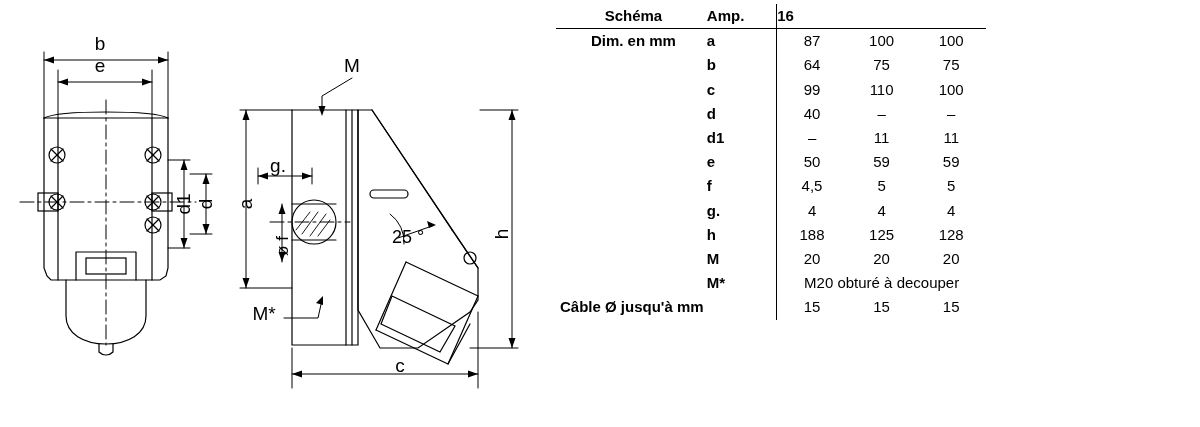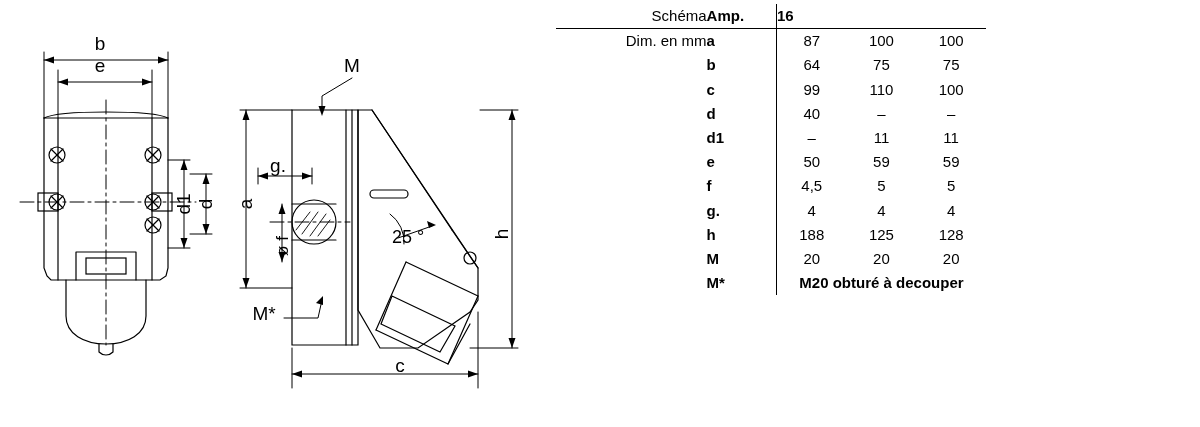--- a/index.html
+++ b/index.html
@@ -48,23 +48,23 @@
   }
   table.spec td {
     padding: 0;
     height: 24.2px;
     line-height: 24.2px;
     vertical-align: middle;
     white-space: nowrap;
   }
   .col-label {
     width: 148px;
-    text-align: right;
+    text-align: center;
     padding-left: 4px !important;
-    font-weight: normal;
+    font-weight: bold;
   }
   .col-sym {
     width: 70px;
     font-weight: bold;
   }
   .col-v {
     width: 70px;
     text-align: center;
   }
   .vline {
@@ -74,21 +74,21 @@
     border-top: 1.6px solid #000;
   }
   .amp-head {
     text-align: left;
     font-weight: bold;
   }
   .wide-center {
     text-align: center;
   }
   .plain {
-    font-weight: bold;
+    font-weight: normal;
   }
   .lbl-left {
     text-align: left;
     padding-left: 4px !important;
     font-weight: bold;
   }
 </style>
 </head>
 <body>
 
@@ -361,17 +361,23 @@
           <td class="col-v vline">20</td>
           <td class="col-v">20</td>
           <td class="col-v">20</td>
         </tr>
         <tr>
           <td class="col-label"></td>
           <td class="col-sym">M*</td>
           <td class="col-v vline wide-center plain" colspan="3">M20 obturé à decouper</td>
         </tr>
 
+        <tr>
+          <td class="col-label lbl-left" colspan="2">Câble Ø jusqu'à mm</td>
+          <td class="col-v vline">15</td>
+          <td class="col-v">15</td>
+          <td class="col-v">15</td>
+        </tr>
       </tbody>
     </table>
   </div>
 
 </div>
 
 </body></html>

